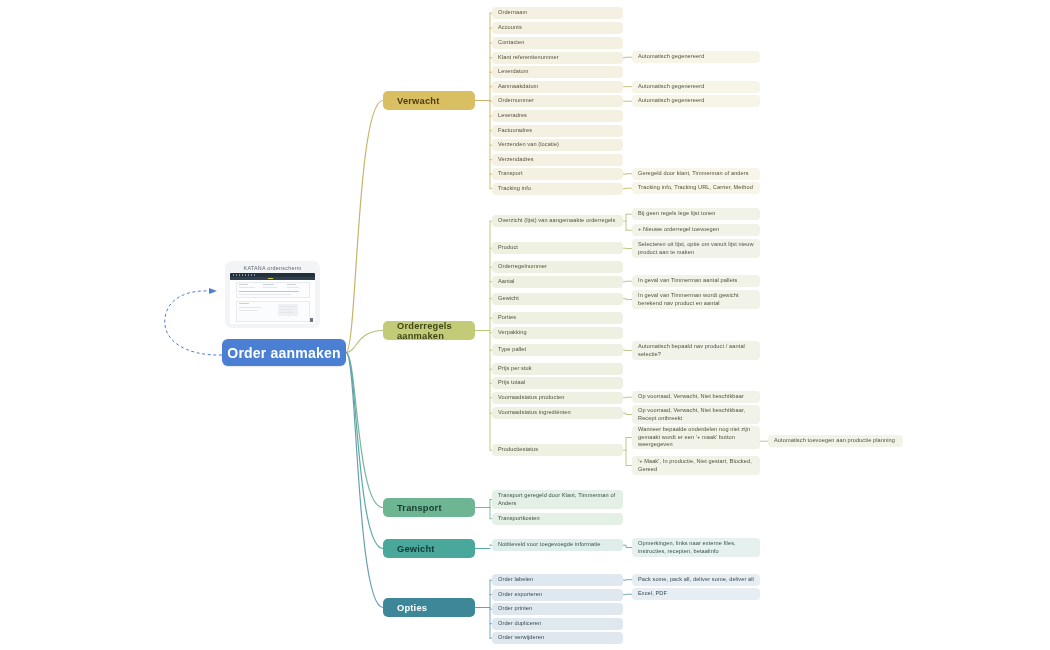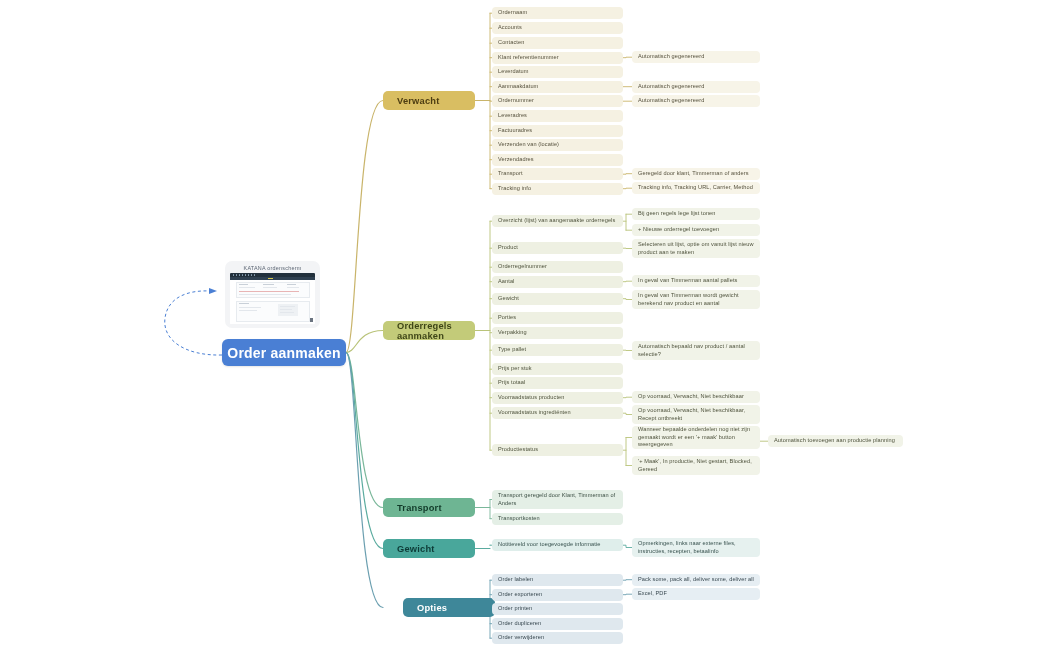--- a/index.html
+++ b/index.html
@@ -66,21 +66,21 @@
     border-radius: 5px;
     font-size: 9.3px; font-weight: bold;
     letter-spacing: .2px;
     height: 19px;
     width: 92px;
   }
   .branch.orderinfo   { left: 383px; top: 91px;  background:#d9be62; color:#4d3d12; }
   .branch.orderregels { left: 383px; top: 321px; background:#c3cb79; color:#3f4617; }
   .branch.transport   { left: 383px; top: 498px; background:#6eb593; color:#123b2a; }
   .branch.notities    { left: 383px; top: 539px; background:#49a79b; color:#0d3b37; }
-  .branch.opties      { left: 403px; top: 598px; background:#3e8799; color:#ffffff; }
+  .branch.opties      { left: 383px; top: 598px; background:#3e8799; color:#ffffff; }
 
   
   .pill {
     position: absolute;
     border-radius: 4px;
     font-size: 5.6px;
     line-height: 1.35;
     color: #3a3a32;
     display: flex; align-items: center;
     padding: 0 0 0 6px;

